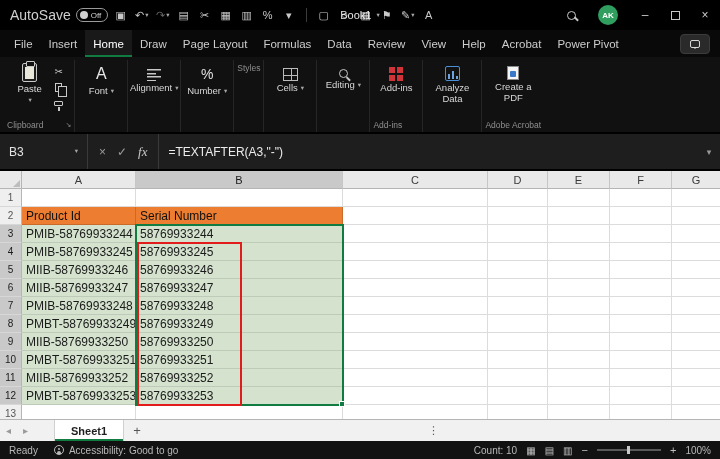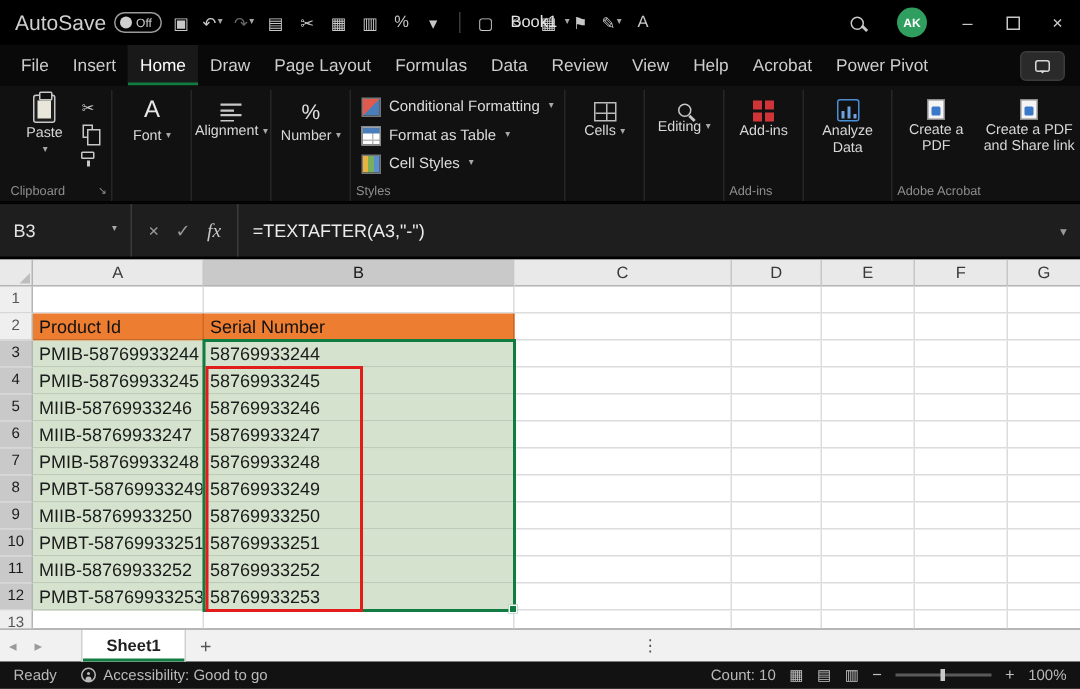--- a/index.html
+++ b/index.html
@@ -256,37 +256,20 @@
           <span class="blabel">
               <span>Number</span>
               <span class="mini">▾</span>
             </span>
         </div>
       </div>
       <div class="rg-label"></div>
     </div>
 
     <div class="rgroup">
-      <div class="rg-body stylecol">
-        <div class="style-item">
-          <span class="cf-icon"></span>
-          <span>Conditional Formatting</span>
-          <span class="mini">▾</span>
-        </div>
-        <div class="style-item">
-          <span class="fat-icon"></span>
-          <span>Format as Table</span>
-          <span class="mini">▾</span>
-        </div>
-        <div class="style-item">
-          <span class="cs-icon"></span>
-          <span>Cell Styles</span>
-          <span class="mini">▾</span>
-        </div>
-      </div>
       <div class="rg-label">
           <span>Styles</span>
         </div>
     </div>
 
     <div class="rgroup">
       <div class="rg-body">
         <div class="bigbtn">
           <span class="cellsic"></span>
           <span class="blabel">
@@ -331,24 +314,20 @@
         </div>
       </div>
       <div class="rg-label"></div>
     </div>
 
     <div class="rgroup" style="border-right:none">
       <div class="rg-body">
         <div class="bigbtn wide">
           <span class="pdf-icon"></span>
           <span class="blabel wrap">Create a PDF</span>
-        </div>
-        <div class="bigbtn wide2">
-          <span class="pdf-icon"></span>
-          <span class="blabel wrap">Create a PDF and Share link</span>
         </div>
       </div>
       <div class="rg-label">
           <span>Adobe Acrobat</span>
         </div>
     </div>
 
   </div>
 
   <div class="formulabar">

